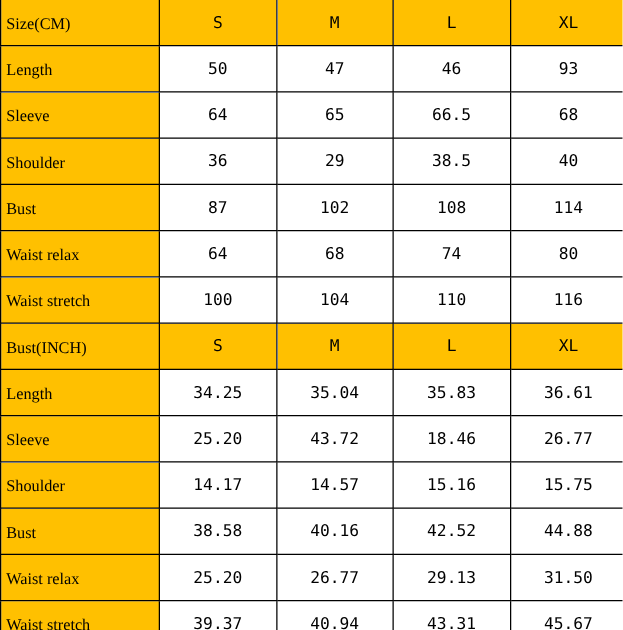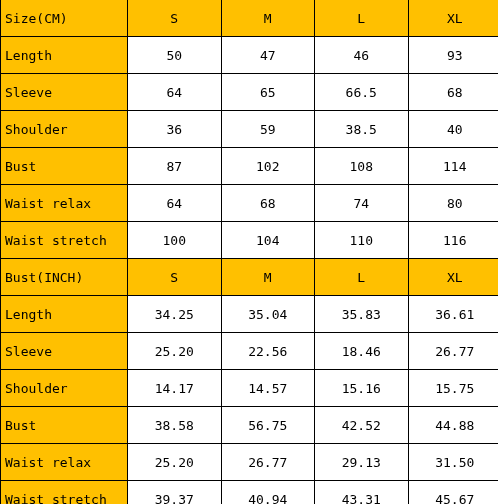--- a/index.html
+++ b/index.html
@@ -37,20 +37,21 @@
     overflow: hidden;
   }
 
   
   #size-chart td.label {
     background: #ffc000;
     text-align: left;
     padding-left: 4px;
     width: 122px;
     border-left: 1px solid #000000;
+    font-family: Liberation Serif, serif;
   }
 
   
   #size-chart tr.section-header td {
     background: #ffc000;
   }
 
   #size-chart td.val {
     width: 92.5px;
   }
@@ -86,21 +87,21 @@
       <td class="label">Sleeve</td>
       <td class="val">64</td>
       <td class="val">65</td>
       <td class="val">66.5</td>
       <td class="val">68</td>
     </tr>
 
     <tr>
       <td class="label">Shoulder</td>
       <td class="val">36</td>
-      <td class="val">59</td>
+      <td class="val">29</td>
       <td class="val">38.5</td>
       <td class="val">40</td>
     </tr>
 
     <tr>
       <td class="label">Bust</td>
       <td class="val">87</td>
       <td class="val">102</td>
       <td class="val">108</td>
       <td class="val">114</td>
@@ -134,37 +135,37 @@
       <td class="label">Length</td>
       <td class="val">34.25</td>
       <td class="val">35.04</td>
       <td class="val">35.83</td>
       <td class="val">36.61</td>
     </tr>
 
     <tr>
       <td class="label">Sleeve</td>
       <td class="val">25.20</td>
-      <td class="val">22.56</td>
+      <td class="val">43.72</td>
       <td class="val">18.46</td>
       <td class="val">26.77</td>
     </tr>
 
     <tr>
       <td class="label">Shoulder</td>
       <td class="val">14.17</td>
       <td class="val">14.57</td>
       <td class="val">15.16</td>
       <td class="val">15.75</td>
     </tr>
 
     <tr>
       <td class="label">Bust</td>
       <td class="val">38.58</td>
-      <td class="val">56.75</td>
+      <td class="val">40.16</td>
       <td class="val">42.52</td>
       <td class="val">44.88</td>
     </tr>
 
     <tr>
       <td class="label">Waist relax</td>
       <td class="val">25.20</td>
       <td class="val">26.77</td>
       <td class="val">29.13</td>
       <td class="val">31.50</td>

